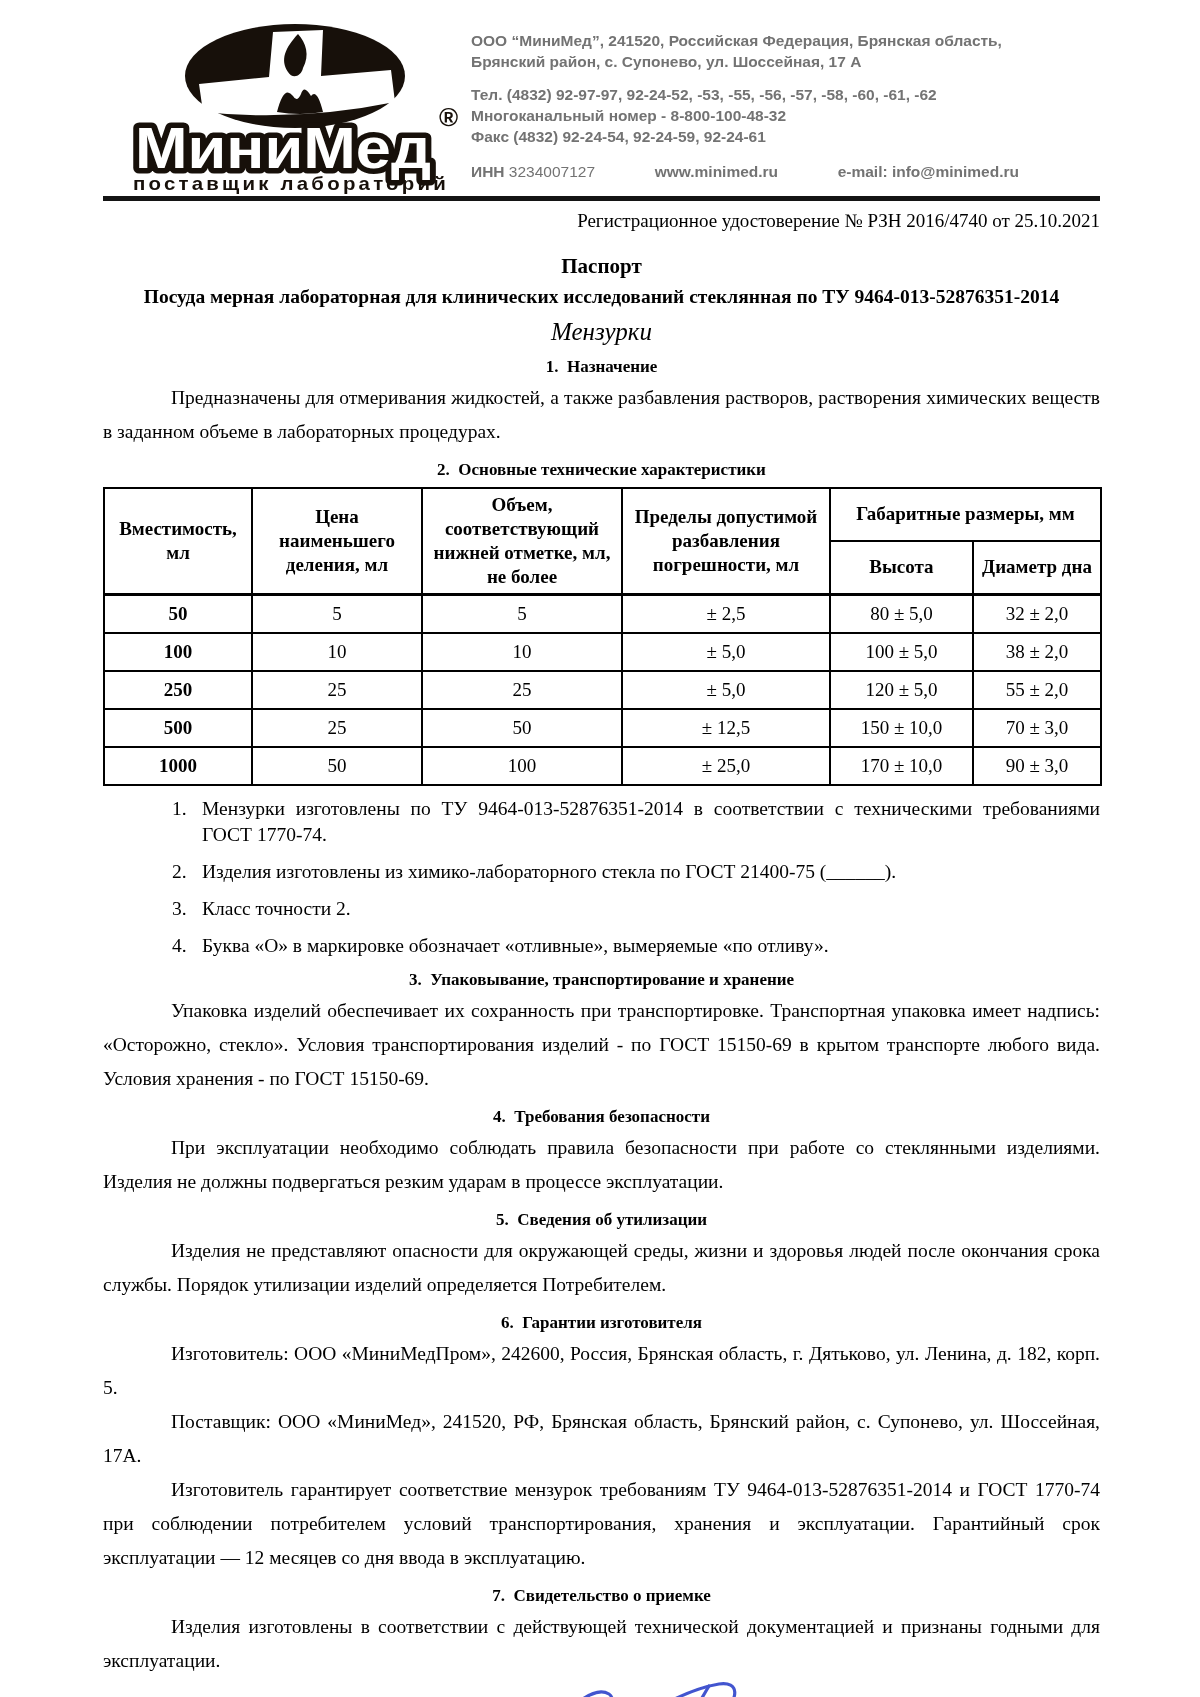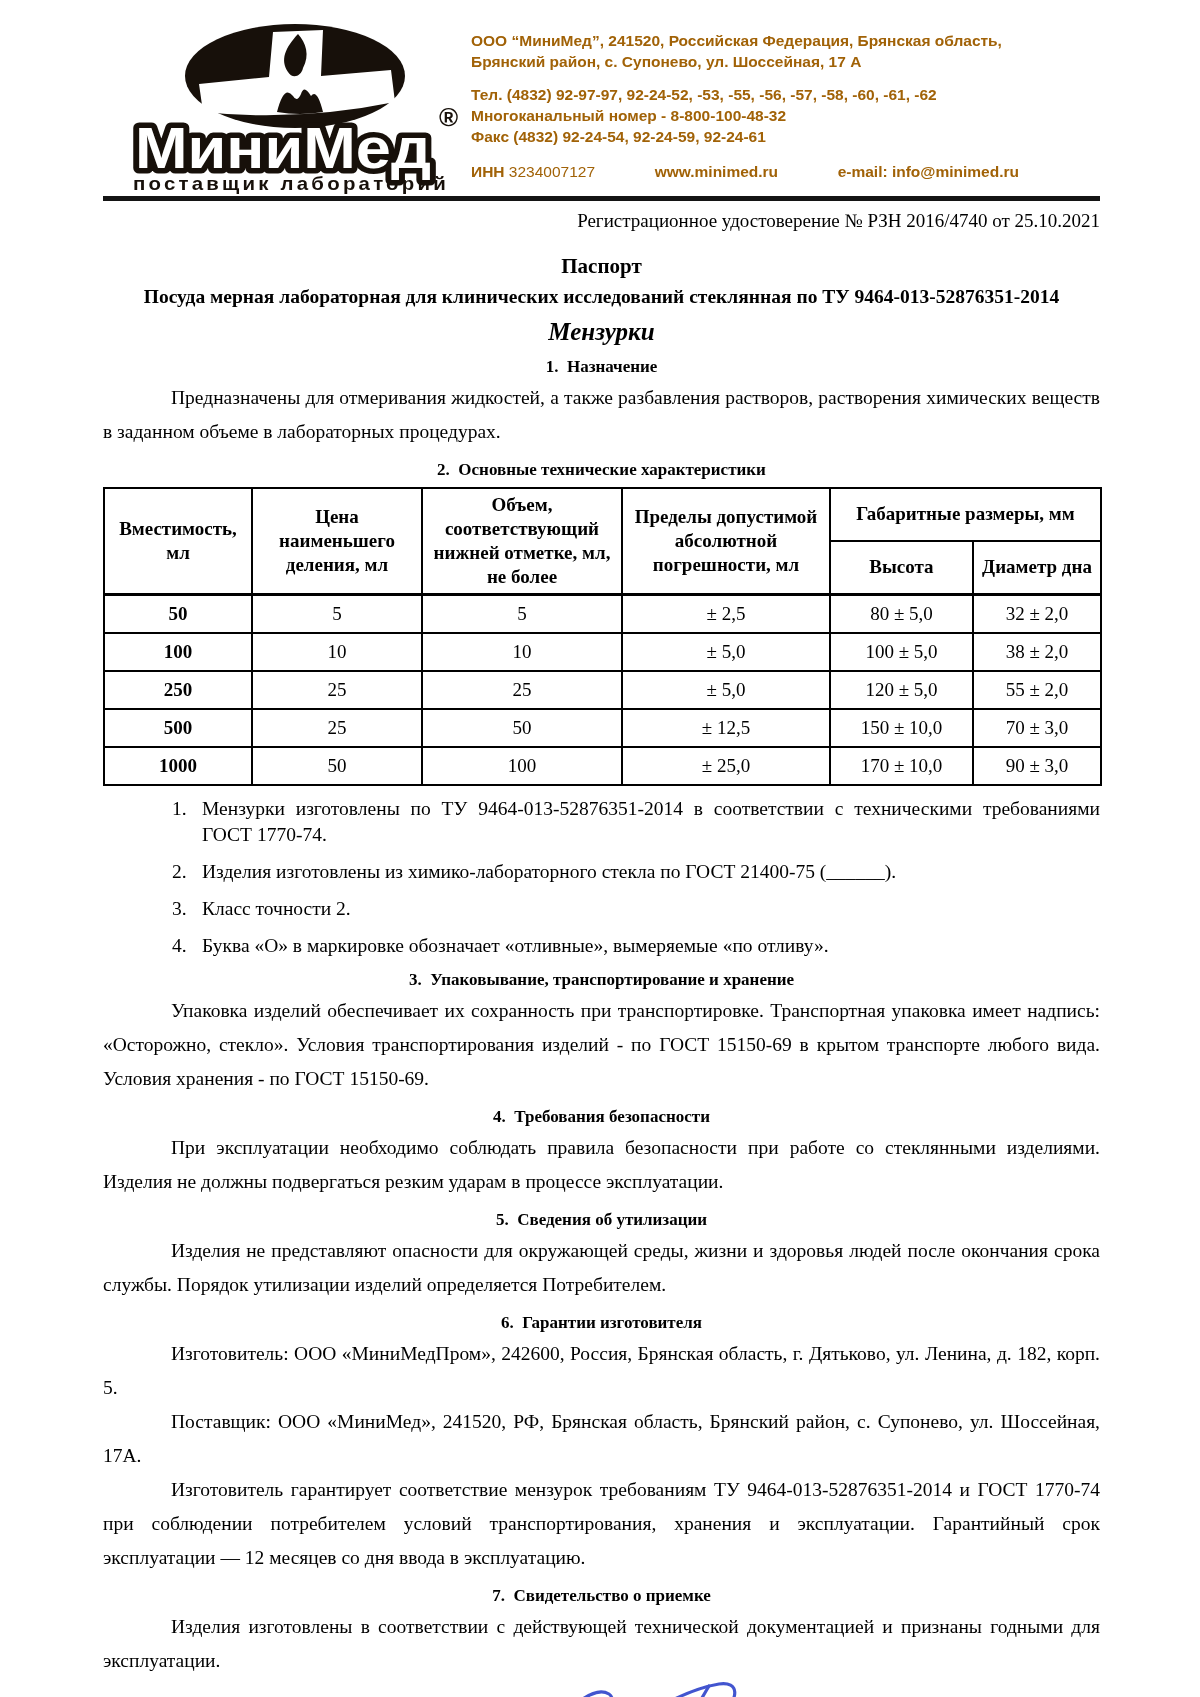--- a/index.html
+++ b/index.html
@@ -11,32 +11,32 @@
   }
   .page { position: relative; width: 1200px; height: 1697px; overflow: hidden; background:#fff; }
   .content { padding: 0 100px 0 103px; }
 
   
   .header { position: relative; height: 196px; }
   .logo { position: absolute; left: 24px; top: 22px; width: 340px; height: 172px; }
   .company {
     position: absolute; left: 368px; top: 30px; width: 560px;
     font-family: "Liberation Sans", "DejaVu Sans", sans-serif;
-    font-weight: bold; font-size: 15.5px; line-height: 21px; color:#a16207;
+    font-weight: bold; font-size: 15.5px; line-height: 21px; color:#737373;
   }
   .company .block { margin-bottom: 12px; }
   .inn-row { display: flex; justify-content: space-between; width: 548px; margin-top: 14px; }
   .inn-row .inn-num { font-weight: normal; }
   .rule { height: 5px; background: #141414; }
 
   .reg { text-align: right; font-size: 19px; margin-top: 9px; }
 
   .doc-title { text-align: center; font-size: 21px; font-weight: bold; margin-top: 22px; }
   .doc-subtitle { text-align: center; font-size: 19.5px; font-weight: bold; margin-top: 7px; }
-  .product { text-align: center; font-size: 25px; font-weight: bold; font-style: italic; margin-top: 10px; }
+  .product { text-align: center; font-size: 25px; font-weight: normal; font-style: italic; margin-top: 10px; }
 
   .sec-h { text-align: center; font-size: 17px; font-weight: bold; margin-top: 11px; margin-bottom: 4px; }
   .para { font-size: 19.5px; line-height: 34px; text-align: justify; text-indent: 68px; }
 
   
   table.spec { border-collapse: collapse; width: 997px; margin-top: 7px; table-layout: fixed; }
   .spec th, .spec td { border: 2px solid #000; text-align: center; vertical-align: middle; }
   .spec th { font-size: 19px; font-weight: bold; line-height: 24px; padding: 4px 6px; }
   .spec thead tr.sub th { border-bottom: 3px solid #000; margin-top: 44px; }
   .spec thead th[rowspan] { border-bottom: 3px solid #000; }
@@ -118,21 +118,21 @@
           <col style="width:200px">
         <col style="width:208px">
           <col style="width:143px">
           <col style="width:128px">
       </colgroup>
       <thead>
         <tr>
           <th rowspan="2">Вместимость, мл</th>
           <th rowspan="2">Цена наименьшего деления, мл</th>
           <th rowspan="2">Объем, соответствующий нижней отметке, мл, не более</th>
-          <th rowspan="2">Пределы допустимой абсолютной погрешности, мл</th>
+          <th rowspan="2">Пределы допустимой разбавления погрешности, мл</th>
           <th colspan="2">Габаритные размеры, мм</th>
         </tr>
         <tr class="sub">
           <th>Высота</th>
           <th>Диаметр дна</th>
         </tr>
       </thead>
       <tbody>
         <tr>
           <td class="b">50</td>

